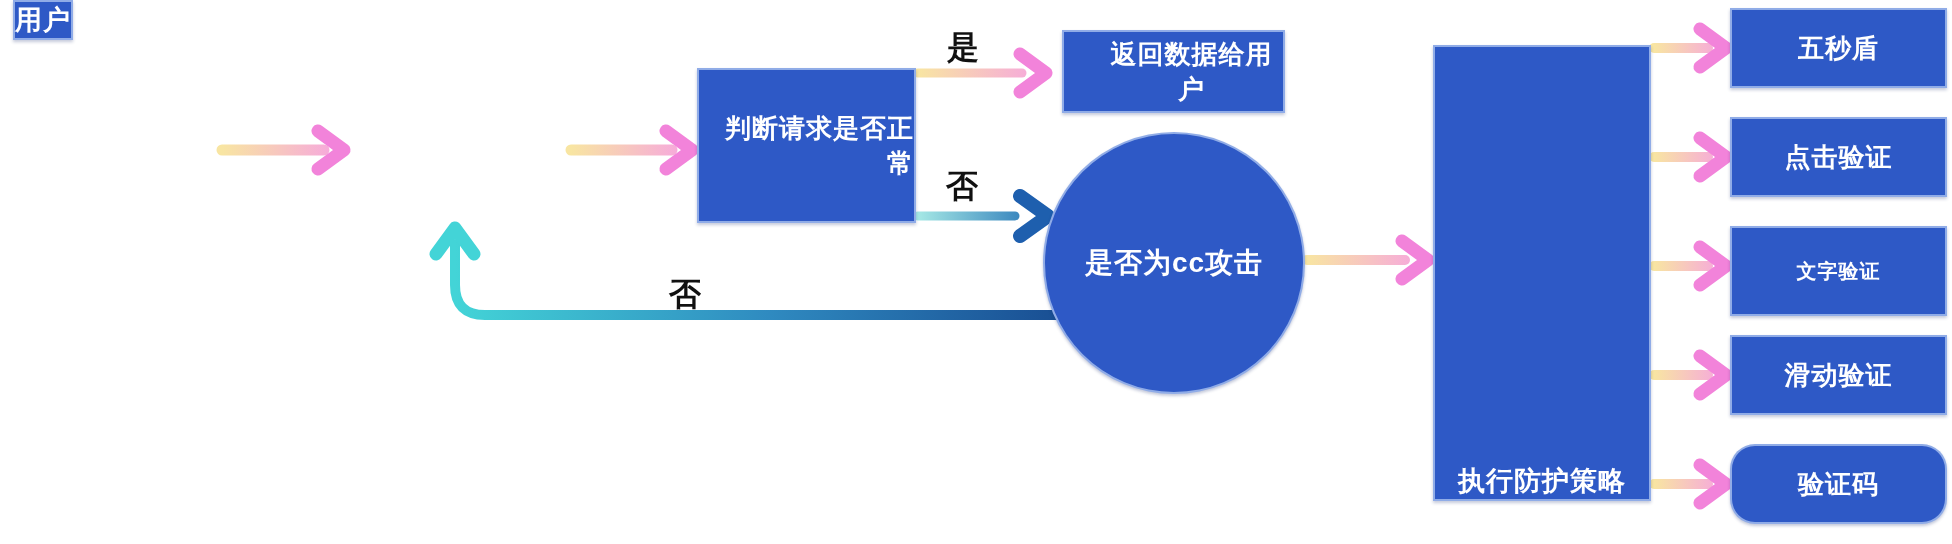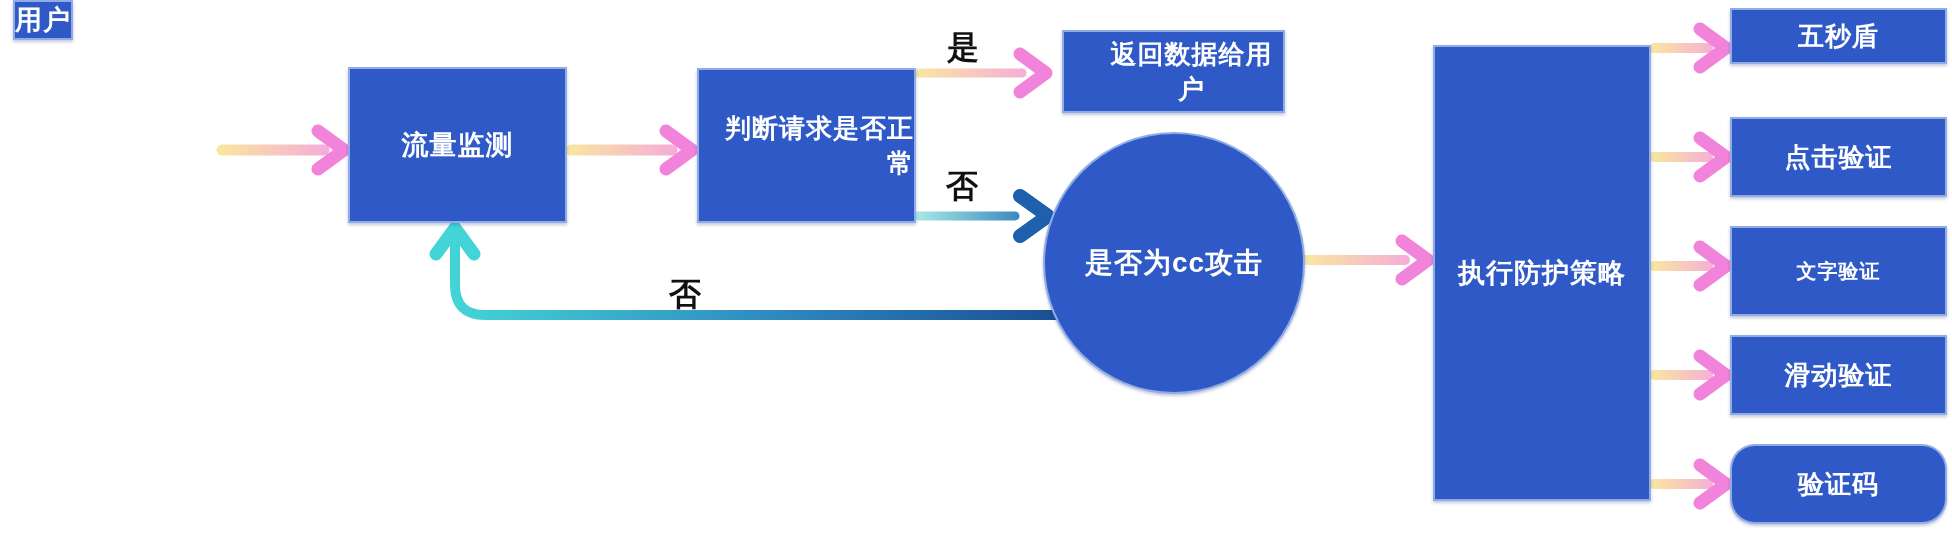--- a/index.html
+++ b/index.html
@@ -31,22 +31,22 @@
     font-size:32px;
     color:var(--edge-label,#111111);
     line-height:1;
   }
   
   #n-user        {left:13px;    top:68;  width:218;height:155;font-size:27px;}
   #n-traffic     {left:348px;top:67px;width:219px;height:156px;font-size:27px;}
   #n-judge       {left:697px;top:68px;width:219px;height:155px;font-size:26px;text-align:right;}
   #n-return      {left:1062px;top:30px;width:223px;height:83px;font-size:26px;padding-left:36px;}
   #n-cc          {left:1043px;top:132px;width:262px;height:262px;font-size:28px;}
-  #n-policy      {left:1433px;top:45px;width:218px;height:456px;font-size:27px;}
-  #n-shield5     {left:1730px;top:8px;  width:217px;height:56px;font-size:26px;}
+  #n-policy      {left:1433px;top:45px;width:218px;height:456px;font-size:27px;align-items:flex-end;}
+  #n-shield5     {left:1730px;top:8px;  width:217px;height:80px;font-size:26px;}
   #n-click       {left:1730px;top:117px;width:217px;height:80px;font-size:26px;}
   #n-text        {left:1730px;top:226px;width:217px;height:90px;font-size:20px;text-align:center;}
   #n-slide       {left:1730px;top:335px;width:217px;height:80px;font-size:26px;}
   #n-captcha     {left:1730px;top:444px;width:217px;height:80px;font-size:26px;border-radius:25px;}
   #lbl-yes       {left:963px;top:47px;}
   #lbl-no-branch {left:962px;top:186px;}
   #lbl-no-return {left:685px;top:294px;}
   .shaft{fill:none;stroke-linecap:round;}
   .head{fill:none;stroke-linecap:round;stroke-linejoin:round;}
 </style>
@@ -118,23 +118,20 @@
     <line class="shaft" x1="1654" y1="484" x2="1708" y2="484" stroke="url(#gw6)" stroke-width="10"></line>
     <path class="head" d="M1700,465 L1726,484 L1700,503" stroke-width="13" stroke="#f283da"></path>
 
     <path class="shaft" d="M1085,315 L485,315 Q455,315 455,285 L455,244" stroke="url(#gret)" stroke-width="10"></path>
     <path class="head" d="M436,254 L455,228 L474,254" stroke-width="13" stroke="#43d4d7"></path>
   </svg>
 
   <div class="node" id="n-user">
     <span>用户</span>
   </div>
-  <div class="node" id="n-traffic">
-    <span>流量监测</span>
-  </div>
   <div class="node" id="n-judge">
     <span>判断请求是否正常</span>
   </div>
   <div class="node" id="n-return">
     <span>返回数据给用户</span>
   </div>
   <div class="node circle" id="n-cc">
     <span>是否为cc攻击</span>
   </div>
   <div class="node" id="n-policy">

